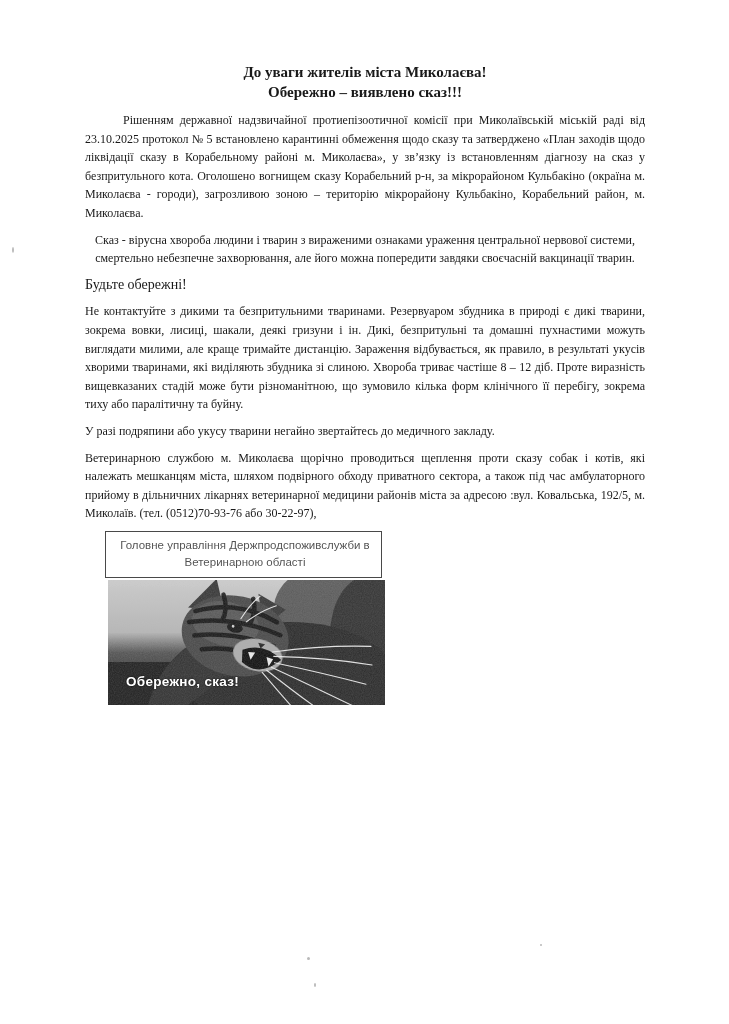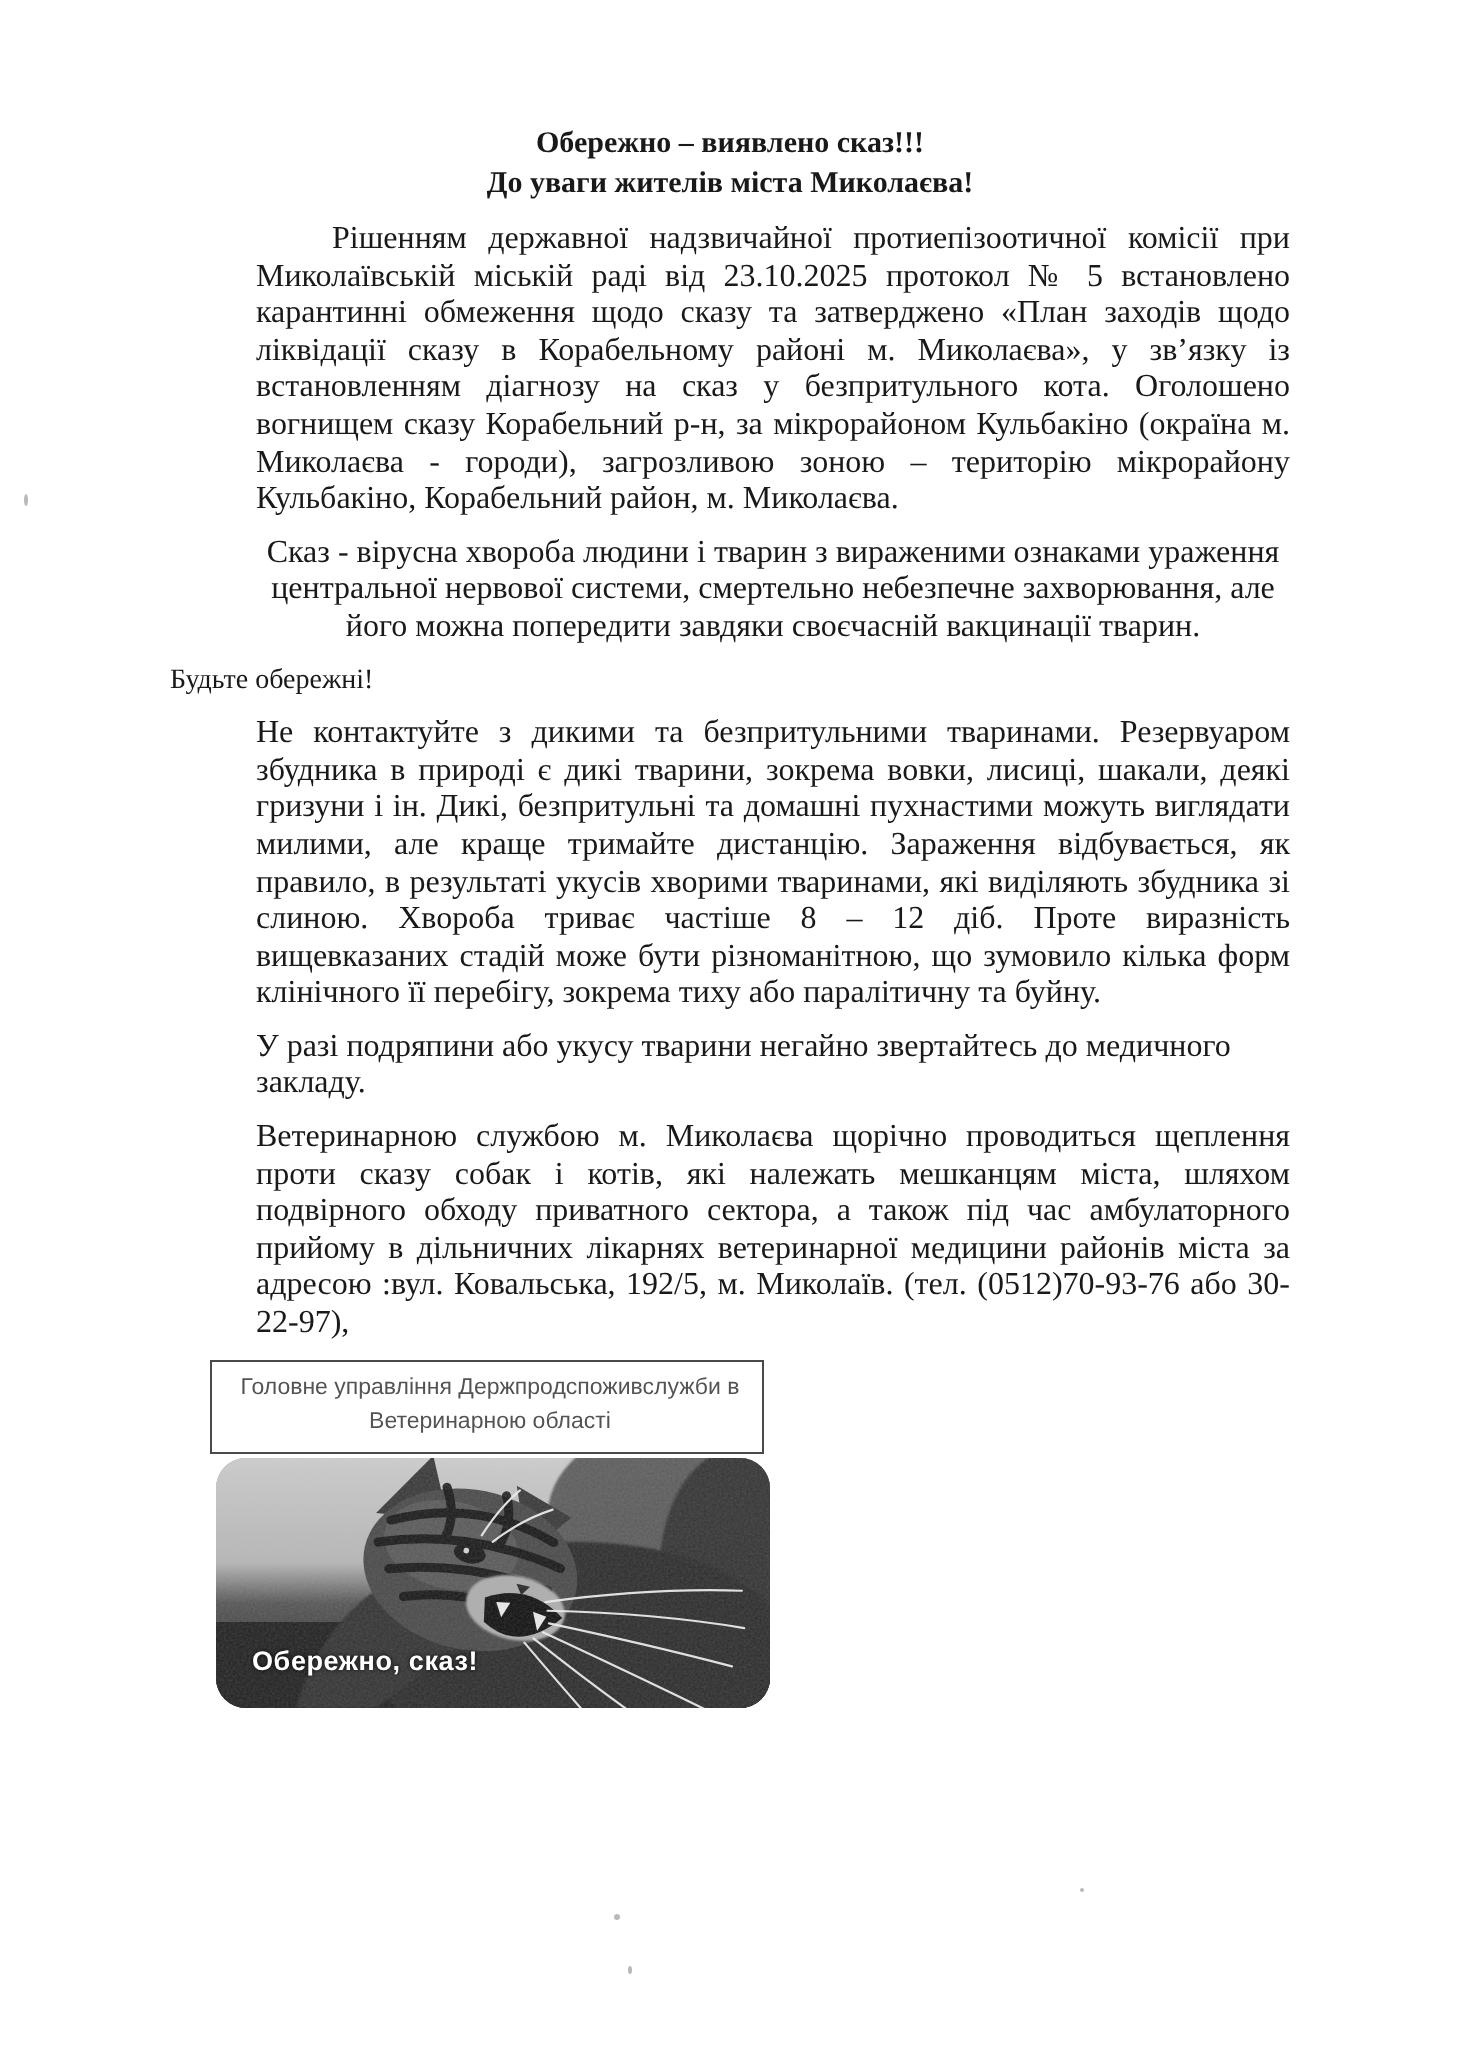--- a/index.html
+++ b/index.html
@@ -17,25 +17,24 @@
     padding: 62px 84px 0 85px;
   }
   .doc-title {
     text-align: center;
     font-weight: bold;
     font-size: 15px;
     line-height: 20px;
     margin-bottom: 9px;
   }
   .para {
-    font-size: 16px;
+    font-size: 12px;
     line-height: 18.6px;
     text-align: justify;
     margin-bottom: 8px;
-    margin-left: 43px;
   }
   .para.indent { text-indent: 38px; }
   .para.no-justify { text-align: center; }
   .line-group { margin-bottom: 8px; }
   .line-group .para { margin-bottom: 0; text-align: left; }
   .warn-line {
     font-size: 14px;
     line-height: 18.6px;
     margin-bottom: 8px;
   }
@@ -57,21 +56,20 @@
     filter: blur(0.25px);
   }
   .photo {
     position: relative;
     margin-left: 23px;
     margin-top: 2px;
     width: 277px;
     height: 125px;
     overflow: hidden;
     background: #9a9a9a;
-    border-radius: 15px;
   }
   .photo svg { display: block; }
   .photo-overlay-text {
     position: absolute;
     left: 18px;
     bottom: 16px;
     font-family: "Liberation Sans", "DejaVu Sans", sans-serif;
     font-weight: bold;
     font-size: 13.5px;
     letter-spacing: 0.3px;
@@ -84,22 +82,22 @@
     border-radius: 50%;
   }
 </style>
 </head>
 <body>
 
 <div class="sheet">
   <div class="textblock">
 
     <div class="doc-title">
+      <div>До уваги жителів міста Миколаєва!</div>
       <div>Обережно – виявлено сказ!!!</div>
-      <div>До уваги жителів міста Миколаєва!</div>
     </div>
 
     <p class="para indent">Рішенням державної надзвичайної протиепізоотичної комісії при Миколаївській міській раді від 23.10.2025 протокол № 5 встановлено карантинні обмеження щодо сказу та затверджено «План заходів щодо ліквідації сказу в Корабельному районі м. Миколаєва», у зв’язку із встановленням діагнозу на сказ у безпритульного кота.  Оголошено вогнищем сказу Корабельний р-н, за мікрорайоном Кульбакіно (окраїна м. Миколаєва - городи), загрозливою зоною – територію мікрорайону Кульбакіно, Корабельний район, м. Миколаєва.</p>
 
     <p class="para no-justify">Сказ - вірусна хвороба людини і тварин з вираженими ознаками ураження центральної нервової системи,  смертельно небезпечне захворювання, але його можна попередити завдяки своєчасній вакцинації тварин.</p>
 
     <p class="warn-line">Будьте обережні!</p>
 
     <p class="para">Не контактуйте з дикими та безпритульними тваринами. Резервуаром збудника в природі є дикі тварини, зокрема вовки, лисиці, шакали, деякі гризуни і ін. Дикі, безпритульні та домашні пухнастими можуть виглядати милими, але краще тримайте дистанцію. Зараження відбувається, як правило, в результаті укусів хворими тваринами, які виділяють збудника зі слиною. Хвороба триває частіше 8 – 12 діб. Проте виразність вищевказаних стадій може бути різноманітною, що зумовило кілька форм клінічного її перебігу, зокрема тиху або паралітичну та буйну.</p>
 

